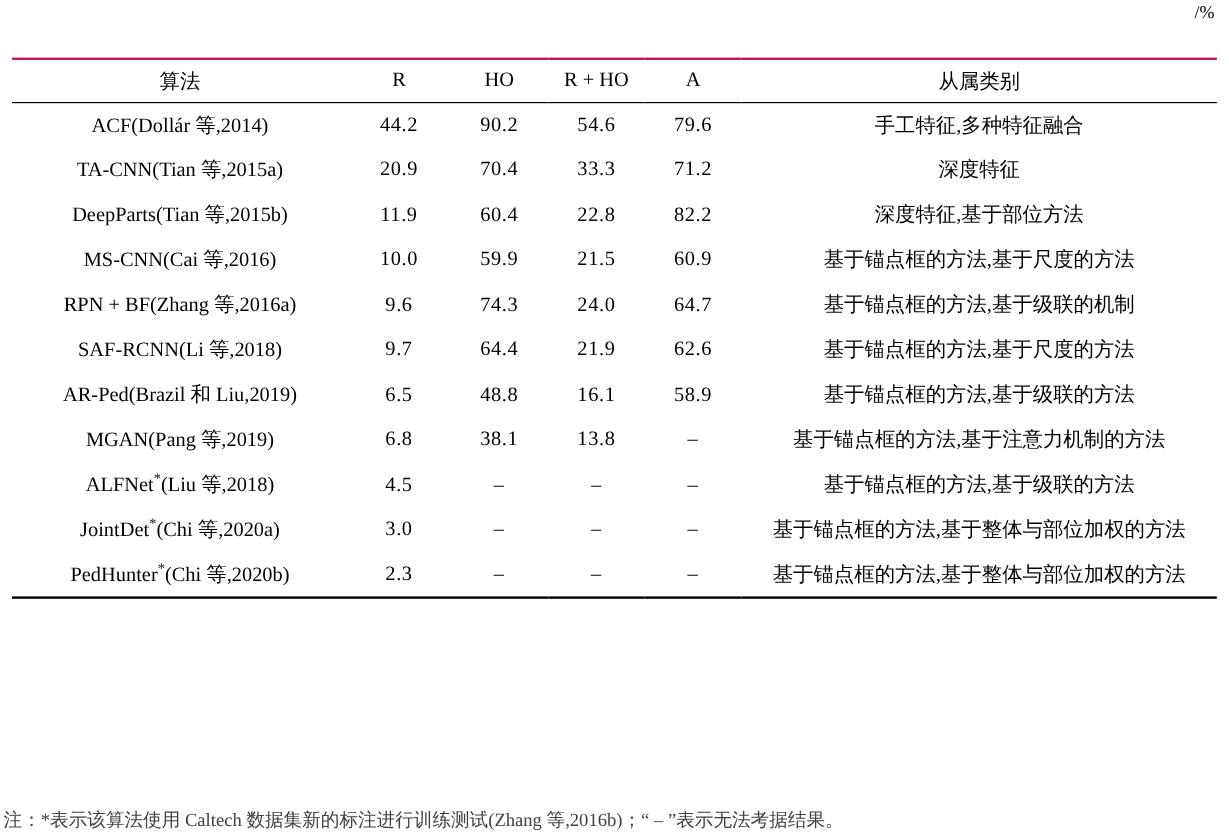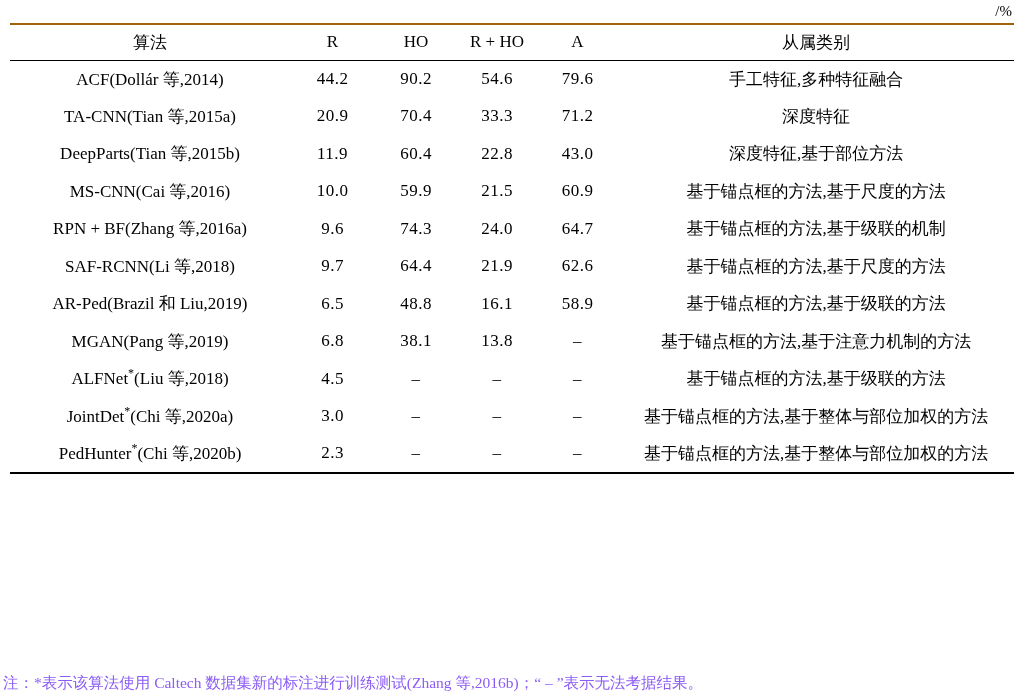--- a/index.html
+++ b/index.html
@@ -6,41 +6,41 @@
   body{
     width:1024px;height:699px;background:#ffffff;color:#000;
     font-family:"Liberation Serif","DejaVu Serif",serif;
     position:relative;overflow:hidden;
   }
   .unit-label{
     position:absolute;top:3px;right:12px;
     font-size:15px;color:#000;
   }
   table.paper-table{
-    position:absolute;top:23px;left:10px;
+    position:absolute;top:48px;left:10px;
     width:1004px;border-collapse:collapse;
-    border-top:2px solid #a16207;border-bottom:2px solid #000;
+    border-top:2px solid #be185d;border-bottom:2px solid #000;
     font-size:17px;color:#000;
   }
   table.paper-table thead tr{height:36px;border-bottom:1px solid #000;}
   table.paper-table tbody tr{height:37.5px;}
   table.paper-table th{font-weight:normal;text-align:center;padding:0;font-size:17px;}
   table.paper-table td{text-align:center;padding:0;white-space:nowrap;}
   td.algo-cell{text-align:left;padding-left:13px;}
   td.cat-cell, th.cat-col{padding-right:16px;}
   col.c-algo{width:280px;}
   col.c-r{width:85px;}
   col.c-ho{width:82px;}
   col.c-rho{width:80px;}
   col.c-a{width:81px;}
   sup.star{font-size:12px;line-height:0;}
   .num{letter-spacing:0.5px;}
   .footnote{
     position:absolute;top:673px;left:3px;width:1018px;
-    font-size:15.5px;color:#8b5cf6;white-space:nowrap;
+    font-size:15.5px;color:#404040;white-space:nowrap;
   }
 </style>
 </head>
 <body>
 
 <div class="unit-label">/%</div>
 
 <table class="paper-table">
   <colgroup>
     <col class="c-algo">
@@ -75,21 +75,21 @@
       <td class="num">70.4</td>
       <td class="num">33.3</td>
       <td class="num">71.2</td>
       <td class="cat-cell">深度特征</td>
     </tr>
     <tr>
       <td class="algo-cell"><span>DeepParts</span><sup class="star"></sup><span>(Tian 等,2015b)</span></td>
       <td class="num">11.9</td>
       <td class="num">60.4</td>
       <td class="num">22.8</td>
-      <td class="num">43.0</td>
+      <td class="num">82.2</td>
       <td class="cat-cell">深度特征,基于部位方法</td>
     </tr>
     <tr>
       <td class="algo-cell"><span>MS-CNN</span><sup class="star"></sup><span>(Cai 等,2016)</span></td>
       <td class="num">10.0</td>
       <td class="num">59.9</td>
       <td class="num">21.5</td>
       <td class="num">60.9</td>
       <td class="cat-cell">基于锚点框的方法,基于尺度的方法</td>
     </tr>

